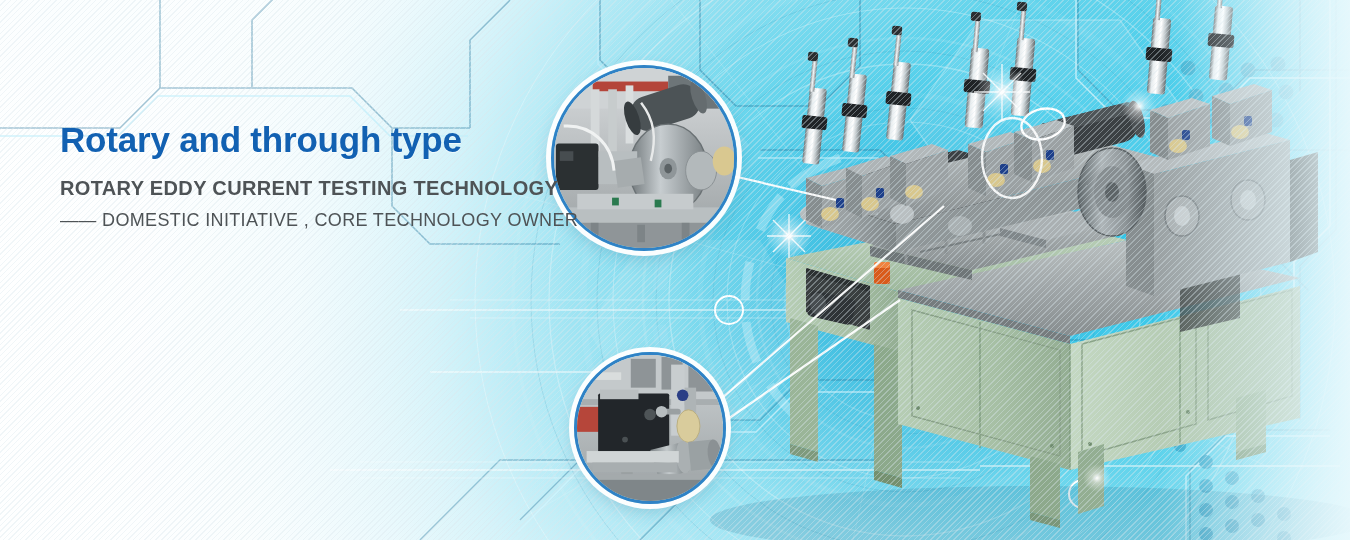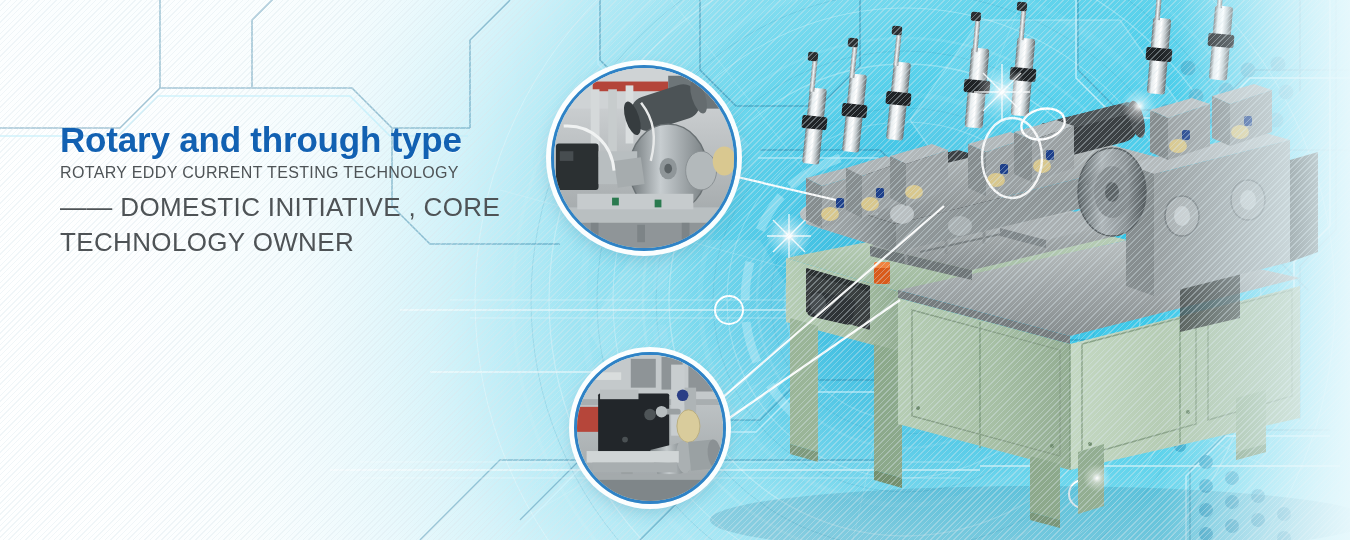--- a/index.html
+++ b/index.html
@@ -64,25 +64,26 @@
   .copy{
     position:absolute; left:60px; top:118px; width:530px; z-index:40;
   }
   .headline{
     font-size:35px; font-weight:bold; line-height:1.26;
     color:#1261b2; letter-spacing:-0.2px;
     text-shadow:0 1px 0 rgba(255,255,255,0.65);
   }
   .headline .l2{ display:block; }
   .sub1{
-    font-size:16px; color:#4e5356; letter-spacing:0.35px; line-height:1.35;
+    margin-top:13px;
+    font-size:20px; color:#4e5356; letter-spacing:0.35px; line-height:1.35;font-weight:bold;
   }
   .sub2{
     margin-top:6px;
-    font-size:26px; color:#4e5356; letter-spacing:0.35px; line-height:1.35;
+    font-size:18px; color:#4e5356; letter-spacing:0.35px; line-height:1.35;
   }
 
   
   .inset{
     position:absolute; border-radius:50%; overflow:hidden;
     border:3px solid #2f82c6;
     box-shadow:0 0 0 5px rgba(255,255,255,0.96), 0 6px 18px rgba(10,70,110,0.22);
     z-index:30;
   }
   .inset-1{ left:551px; top:65px; width:186px; height:186px; }

